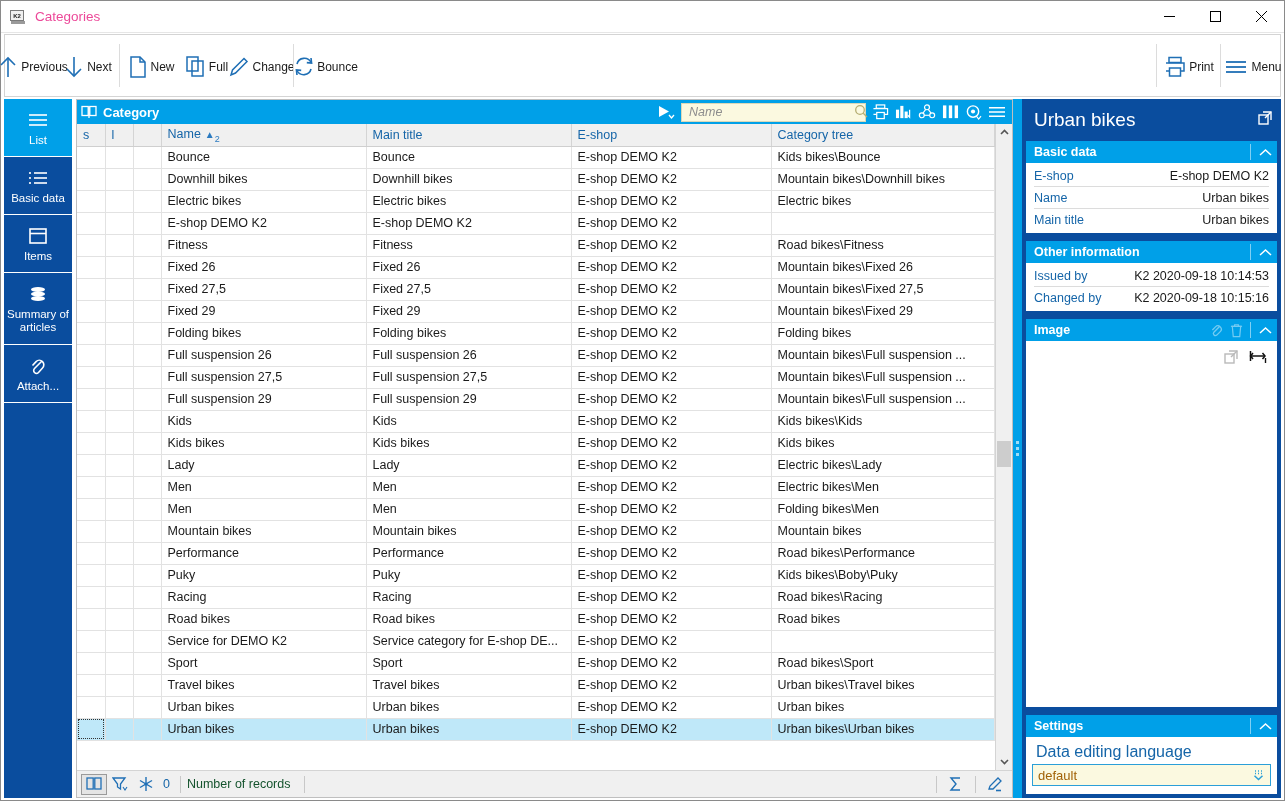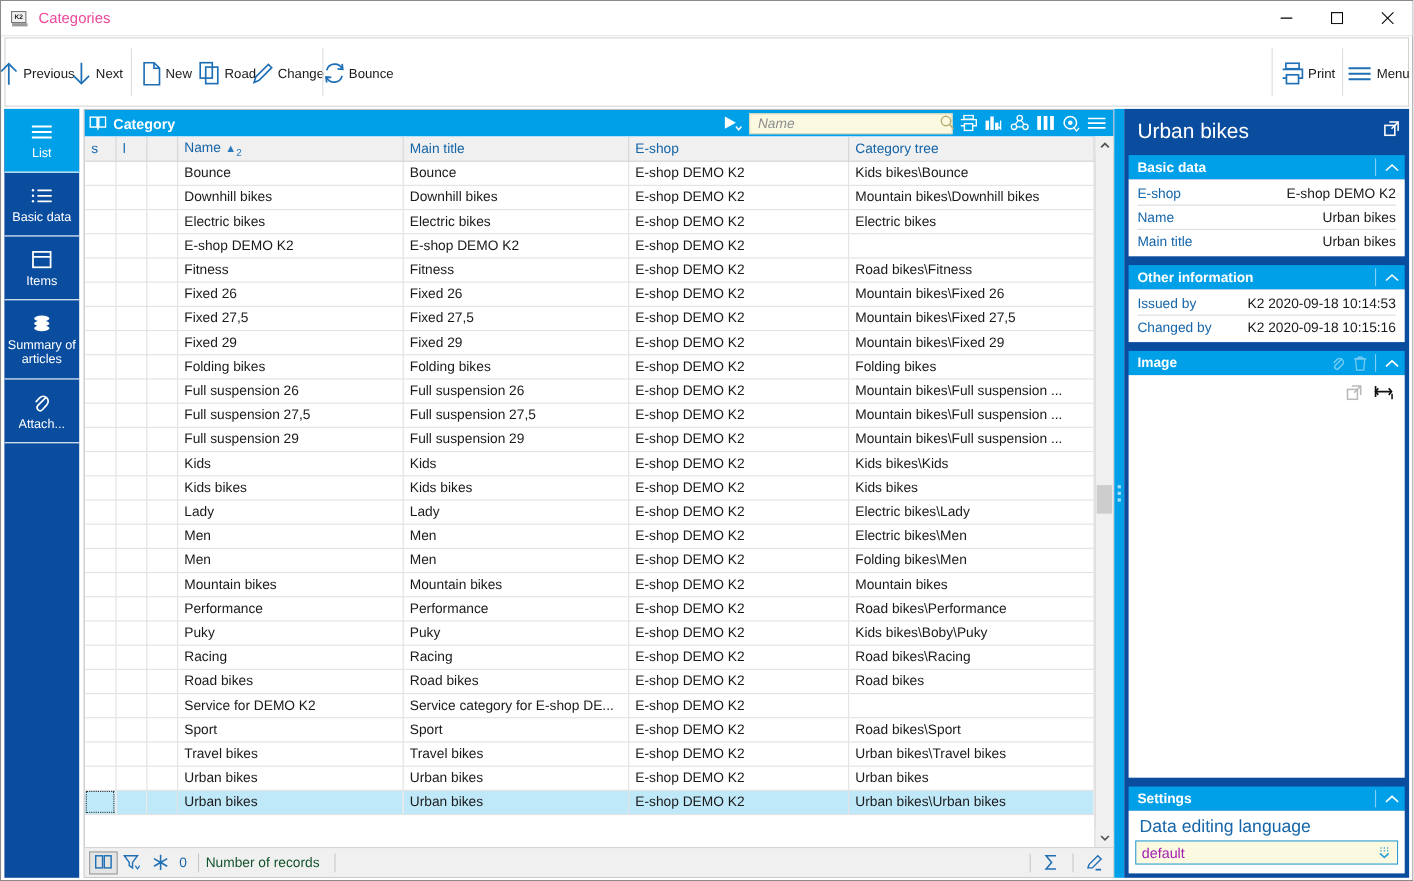--- a/index.html
+++ b/index.html
@@ -221,21 +221,21 @@
   .rp-image-body {
     background: #ffffff; margin: 0 4px; flex: 1 1 auto;
     position: relative; min-height: 0;
   }
   .rp-img-icons { position: absolute; right: 10px; top: 8px; display: flex; gap: 10px; align-items: center; }
   .rp-settings-body { background: #ffffff; margin: 0 4px 4px 4px; padding: 4px 6px 8px 6px; }
   .rp-set-label { color: #1565a8; font-size: 16px; padding: 2px 0 3px 4px; }
   .rp-select {
     height: 22px; background: #fbf9e0; border: 1px solid #2b9fd8;
     display: flex; align-items: center; padding: 0 2px 0 5px;
-    font-size: 13px; color: #a21caf;
+    font-size: 13px; color: #a16207;
   }
   .rp-select .v { flex: 1 1 auto; }
   .rp-select .ar { display:flex; align-items:center; }
 </style>
 </head>
 <body>
 
 <div class="app">
 
   <div class="titlebar">
@@ -296,21 +296,21 @@
         </span>
         <span>New</span>
       </div>
       <div class="rib-btn">
         <span class="ico">
           <svg width="22" height="24" viewBox="0 0 22 24">
               <rect x="2" y="2" width="11" height="14" fill="none" stroke="#1f6fb5" stroke-width="1.5"></rect>
               <rect x="7" y="6" width="11" height="15" fill="none" stroke="#1f6fb5" stroke-width="1.5"></rect>
             </svg>
         </span>
-        <span>Road</span>
+        <span>Full</span>
       </div>
       <div class="rib-btn">
         <span class="ico">
           <svg width="22" height="24" viewBox="0 0 22 24">
               <path d="M3 20 L4.5 15 L16 3.5 L19 6.5 L7.5 18 Z" fill="none" stroke="#1f6fb5" stroke-width="1.5"></path>
             </svg>
         </span>
         <span>Change</span>
       </div>
     </div>

